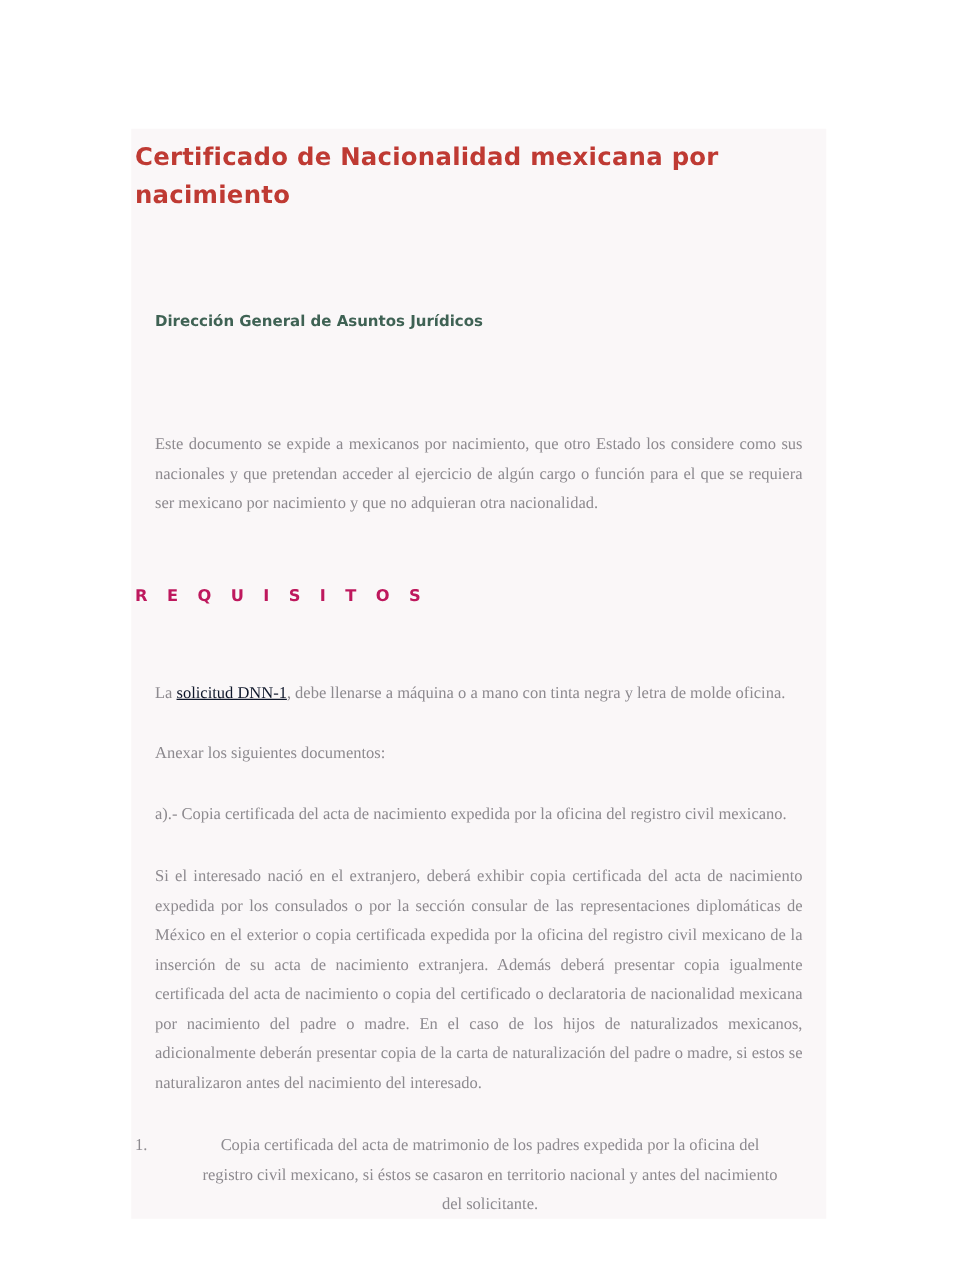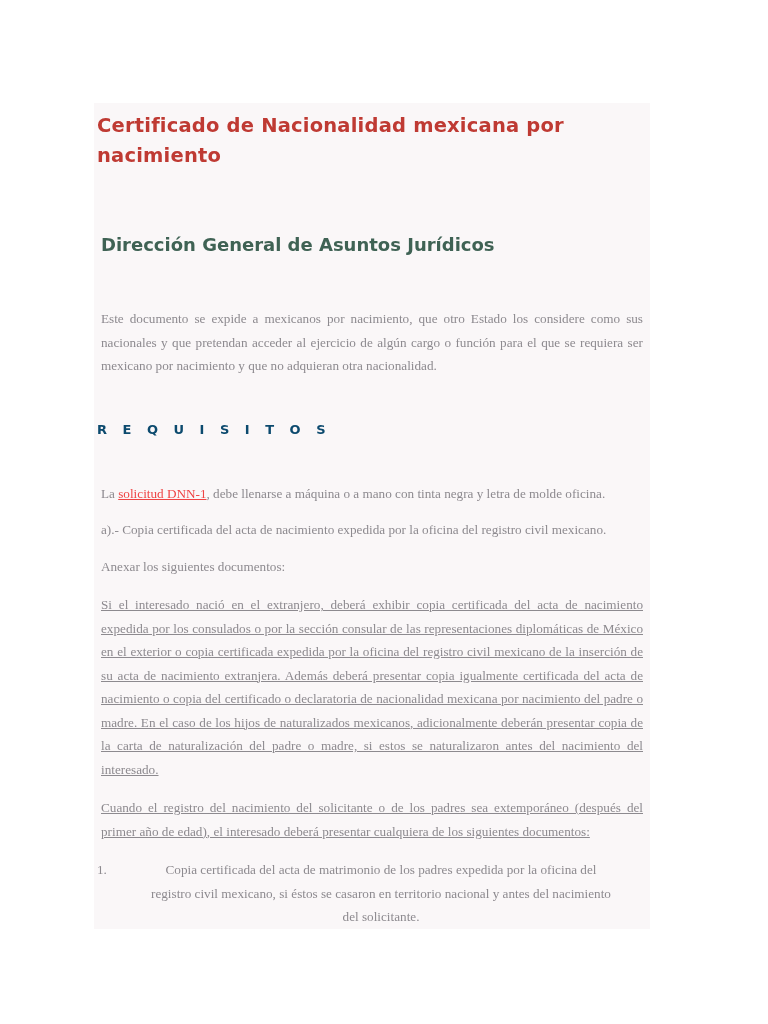--- a/index.html
+++ b/index.html
@@ -12,21 +12,21 @@
     height: 1024px;
     background: #ffffff;
     font-family: "Liberation Serif", "DejaVu Serif", serif;
     overflow: hidden;
     position: relative;
   }
 
   
   .doc-sheet {
     position: absolute;
-    left: 94px;
+    left: 105px;
     top: 103px;
     width: 556px;
     min-height: 774px;
     background: #faf7f8;
     box-sizing: border-box;
     padding: 0;
   }
 
   .inner {
     padding: 0 0 0 0;
@@ -40,58 +40,58 @@
     line-height: 30px;
     color: #bf3a33;
     margin: 0;
     padding: 8px 40px 0 3px;
     letter-spacing: 0.2px;
   }
 
   .subheading {
     font-family: "DejaVu Sans", "Liberation Sans", sans-serif;
     font-weight: bold;
-    font-size: 18px;
+    font-size: 12px;
     line-height: 20px;
     color: #3f6254;
-    margin: 4px;
+    margin: 16px;
     padding: 60px 0 0 3px;
   }
 
   .section-heading {
     font-family: "DejaVu Sans", "Liberation Sans", sans-serif;
     font-weight: bold;
     font-size: 13px;
     line-height: 20px;
-    color: #0c4a6e;
+    color: #be185d;
     margin: 0;
     padding: 0 0 0 3px;
     letter-spacing: 5.5px;
   }
 
   
   .para {
     font-family: "Liberation Serif", "DejaVu Serif", serif;
     font-size: 13.2px;
     line-height: 23.5px;
     color: #8d8a8f;
-    margin: 4px;
+    margin: 16px;
     padding: 0 3px 0 3px;
     text-align: justify;
     text-justify: inter-word;
   }
   .para.tight { padding-top: 9px; }
-  .para.gap  { padding-top: 11px; text-decoration: underline; }
+  .para.gap  { padding-top: 11px; }
 
   .spacer-lg { height: 44px; }
   .spacer-md { height: 38px; }
 
   a.doc-link,
   .doc-link {
-    color: #ef4444;
+    color: #0f172a;
     text-decoration: underline;
   }
 
   
   .num-list {
     margin: 0;
     padding: 11px 3px 0 3px;
   }
   .num-item {
     display: flex;
@@ -127,27 +127,26 @@
     <p class="para">Este documento se expide a mexicanos por nacimiento, que otro Estado los considere como sus nacionales y que pretendan acceder al ejercicio de algún cargo o función para el que se requiera ser mexicano por nacimiento y que no adquieran otra nacionalidad.</p>
 
     <div class="spacer-md"></div>
 
     <h3 class="section-heading">R E Q U I S I T O S</h3>
 
     <div class="spacer-md"></div>
 
     <p class="para"><span>La </span><a href="#" class="doc-link">solicitud DNN-1</a><span>, debe llenarse a máquina o a mano con tinta negra y letra de molde oficina.</span></p>
 
+    <p class="para tight">Anexar los siguientes documentos:</p>
+
     <p class="para tight">a).- Copia certificada del acta de nacimiento expedida por la oficina del registro civil mexicano.</p>
-
-    <p class="para tight">Anexar los siguientes documentos:</p>
 
     <p class="para gap">Si el interesado nació en el extranjero, deberá exhibir copia certificada del acta de nacimiento expedida por los consulados o por la sección consular de las representaciones diplomáticas de México en el exterior o copia certificada expedida por la oficina del registro civil mexicano de la inserción de su acta de nacimiento extranjera. Además deberá presentar copia igualmente certificada del acta de nacimiento o copia del certificado o declaratoria de nacionalidad mexicana por nacimiento del padre o madre. En el caso de los hijos de naturalizados mexicanos, adicionalmente deberán presentar copia de la carta de naturalización del padre o madre, si estos se naturalizaron antes del nacimiento del interesado.</p>
 
-    <p class="para gap">Cuando el registro del nacimiento del solicitante o de los padres sea extemporáneo (después del primer año de edad), el interesado deberá presentar cualquiera de los siguientes documentos:</p>
 
     <div class="num-list">
       <div class="num-item">
         <span class="marker">1.</span>
         <span class="item-body">Copia certificada del acta de matrimonio de los padres expedida por la oficina del registro civil mexicano, si éstos se casaron en territorio nacional y antes del nacimiento del solicitante.</span>
       </div>
     </div>
 
   </div>
 </div>

